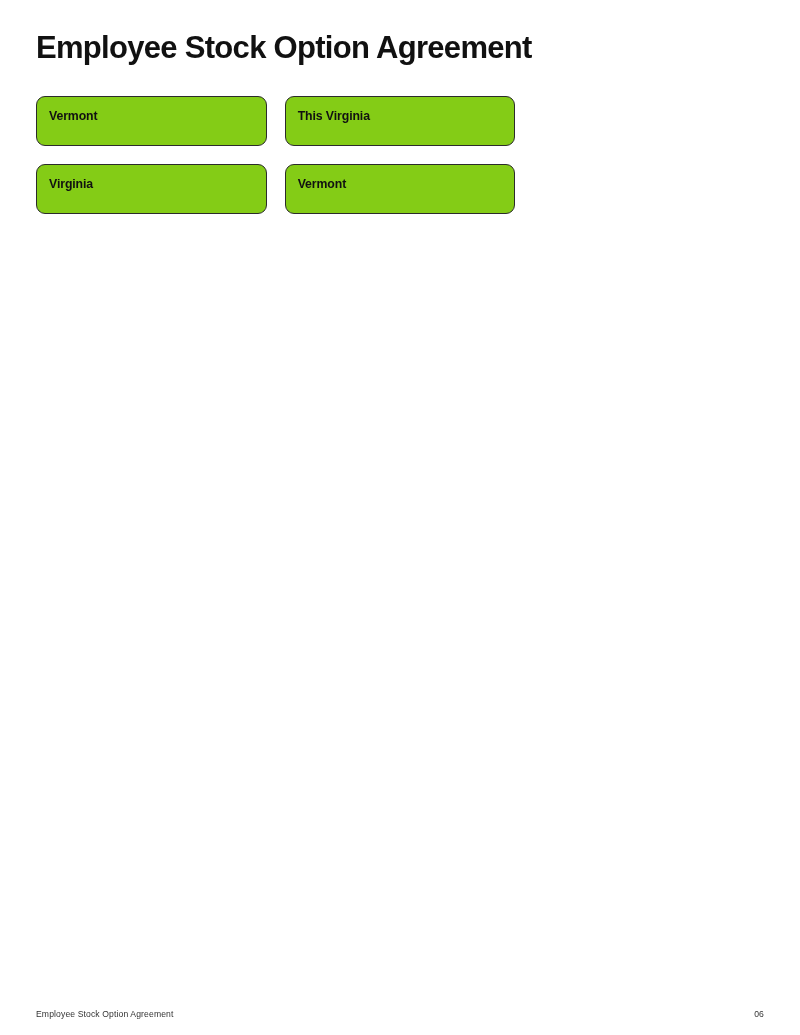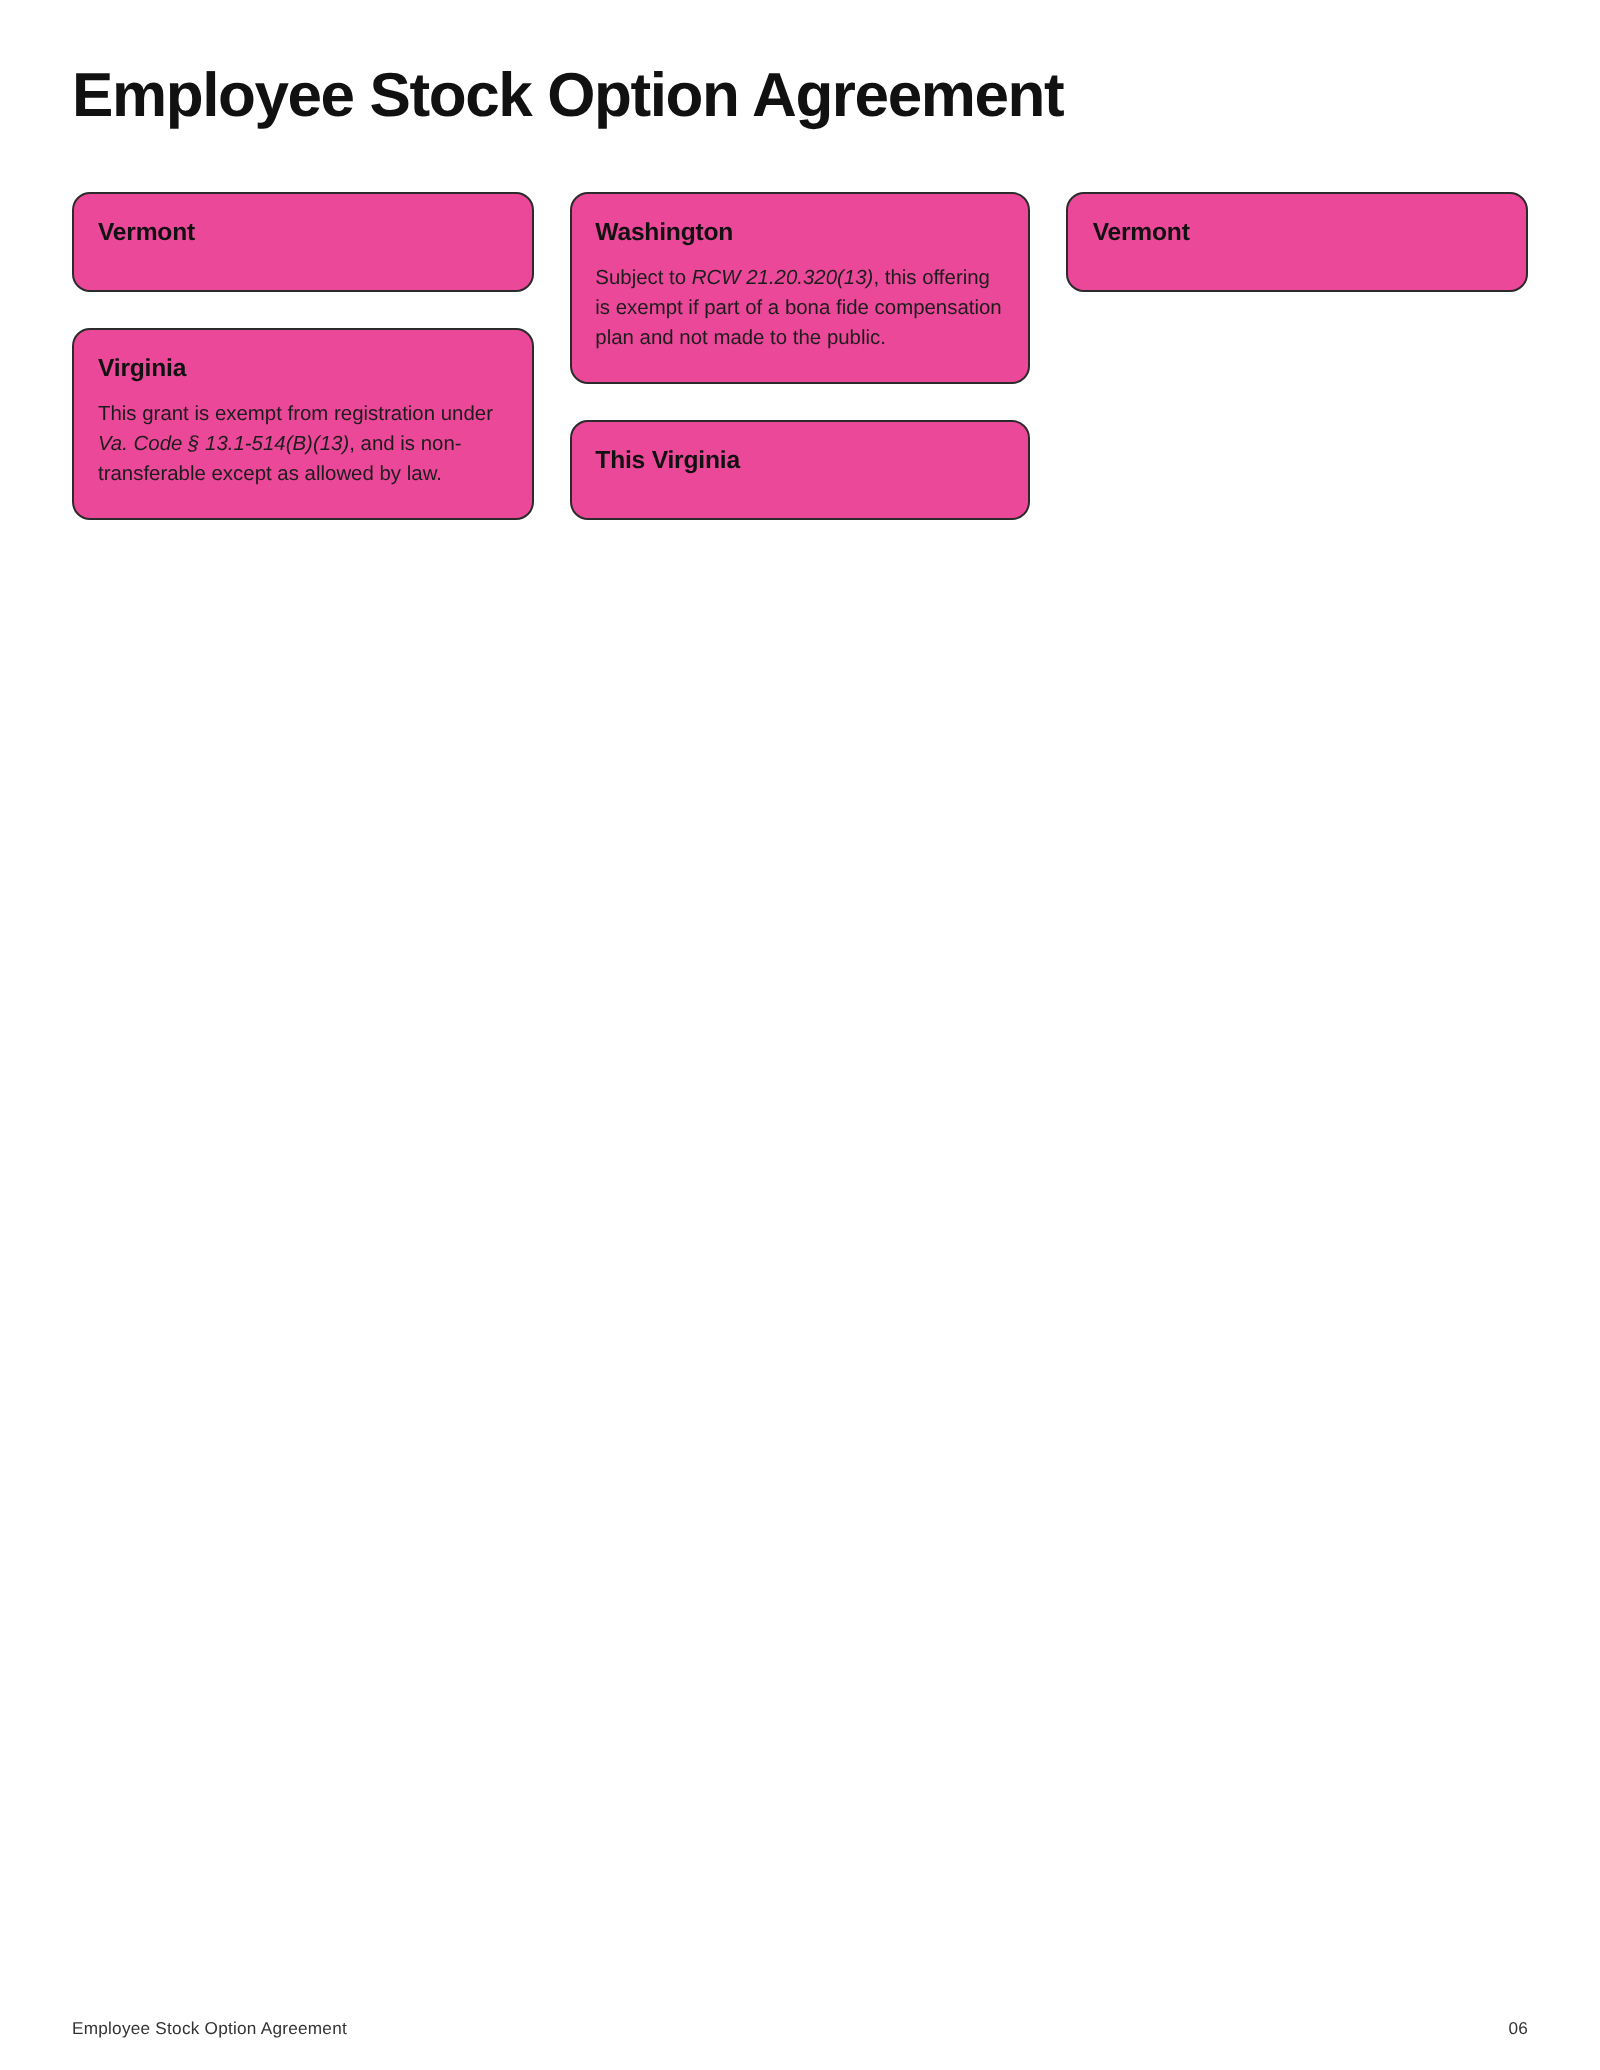--- a/index.html
+++ b/index.html
@@ -44,21 +44,21 @@
   }
 
   .card {
     break-inside: avoid;
     page-break-inside: avoid;
     box-sizing: border-box;
     border: 1px solid #2b2b2b;
     border-radius: 9px;
     padding: 12px 12px 13px 12px;
     margin-bottom: 18px;
-    background: #ec4899;
+    background: #84cc16;
   }
 
   .card-title {
     margin: 0 0 9px 0;
     font-size: 12.3px;
     line-height: 14px;
     font-weight: 700;
     color: #111111;
     letter-spacing: -0.1px;
   }
@@ -102,25 +102,20 @@
 
   <h1 class="doc-title">Employee Stock Option Agreement</h1>
 
   <div class="cards-area">
 
   <div class="card">
         <p class="card-title">Vermont</p>
       </div>
       <div class="card">
         <p class="card-title">Virginia</p>
-        <p class="card-body"><span>This grant is exempt from registration under </span><em>Va. Code § 13.1-514(B)(13)</em><span>, and is non-transferable except as allowed by law.</span></p>
-      </div>
-      <div class="card">
-        <p class="card-title">Washington</p>
-        <p class="card-body"><span>Subject to </span><em>RCW 21.20.320(13)</em><span>, this offering is exempt if part of a bona fide compensation plan and not made to the public.</span></p>
       </div>
       <div class="card">
         <p class="card-title">This Virginia</p>
       </div>
       <div class="card">
         <p class="card-title">Vermont</p>
       </div>
     </div>
 
   <div class="footer">

